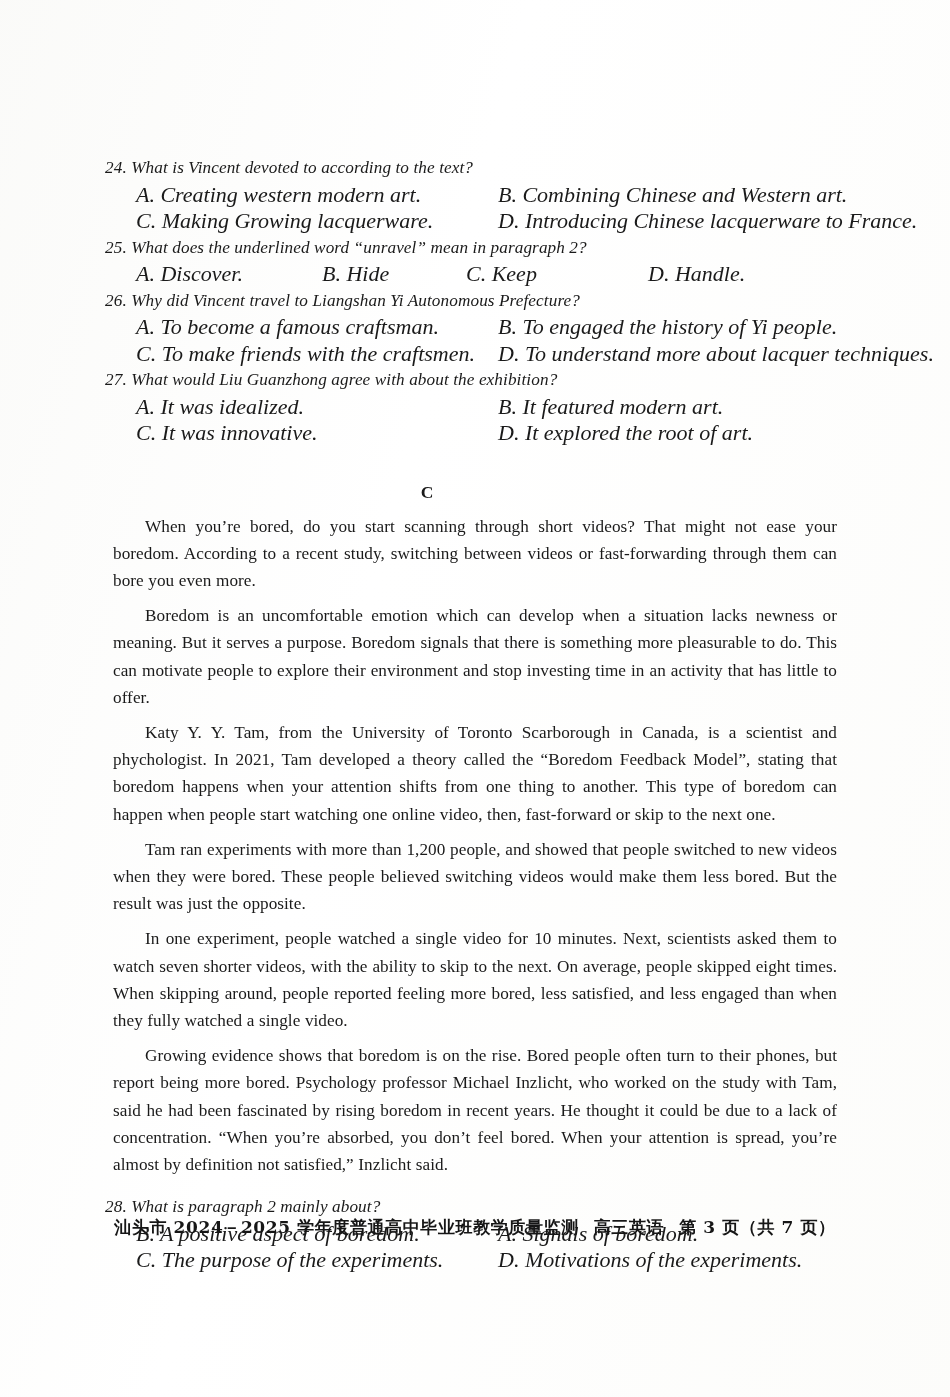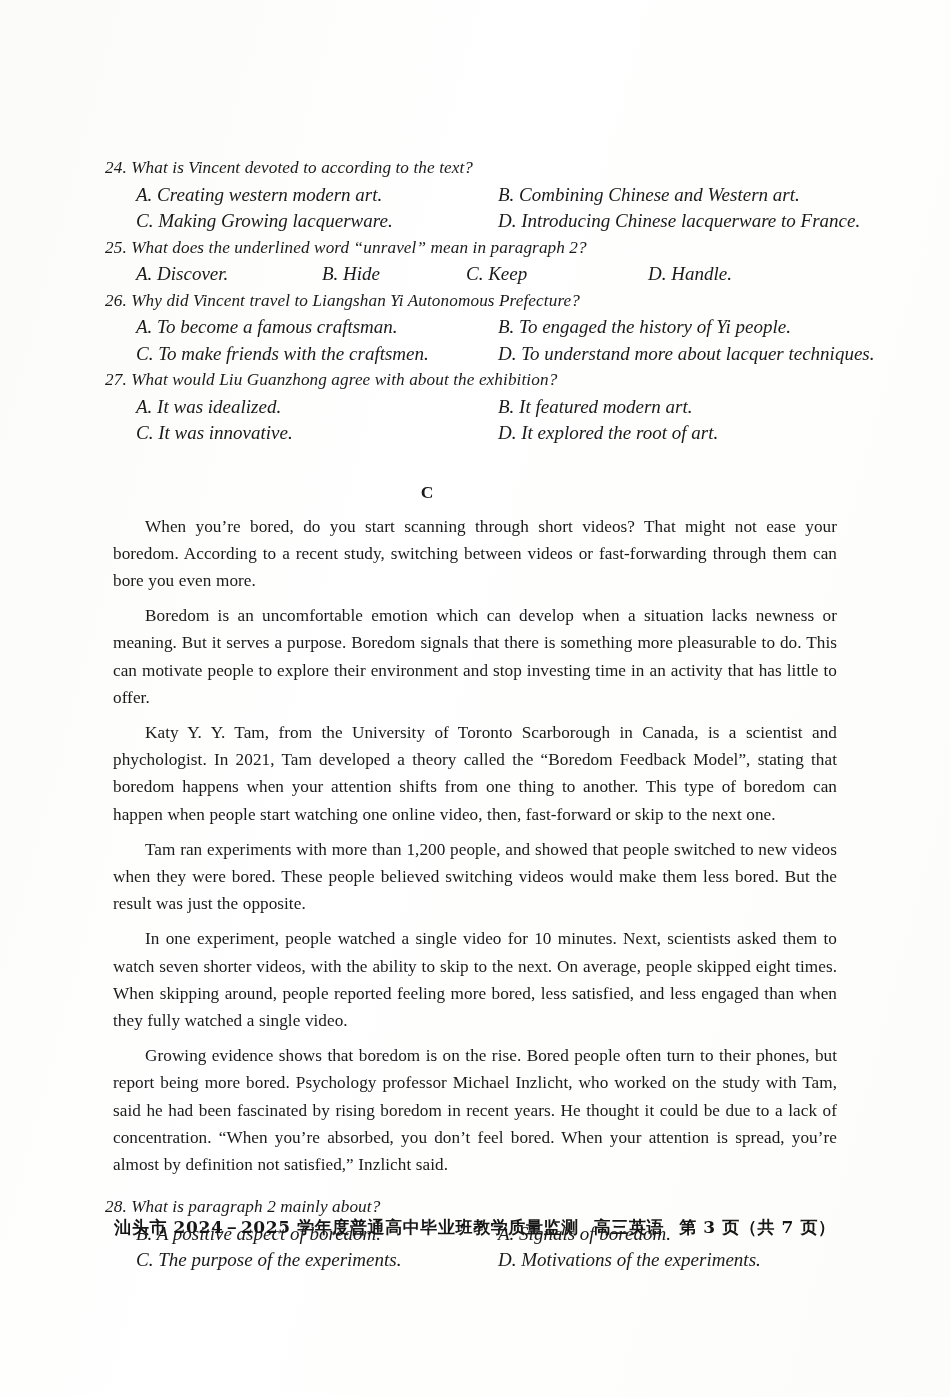--- a/index.html
+++ b/index.html
@@ -51,21 +51,21 @@
   }
   .q-stem {
     font-size: 17.2px;
     line-height: 26.5px;
     margin: 0;
     white-space: nowrap;
     letter-spacing: 0.1px;
   }
   .opt-row {
     display: flex;
-    font-size: 19px;
+    font-size: 22px;
     line-height: 26.5px;
     padding-left: 31px;
     white-space: nowrap;
     align-items: flex-end;
   }
   .opt-row.two-col .opt {
     width: 362px;
     flex: 0 0 362px;
   }
   .opt-row.two-col .opt:last-child {

